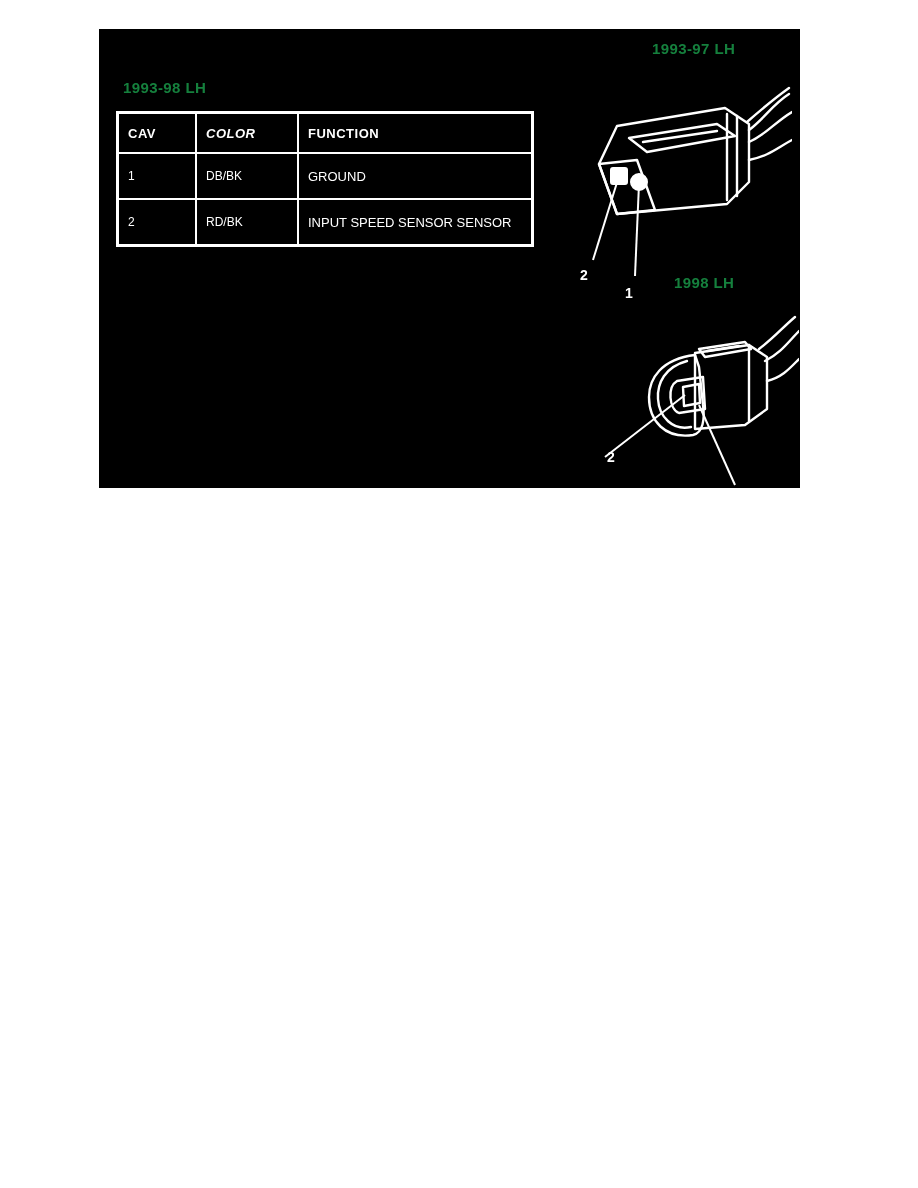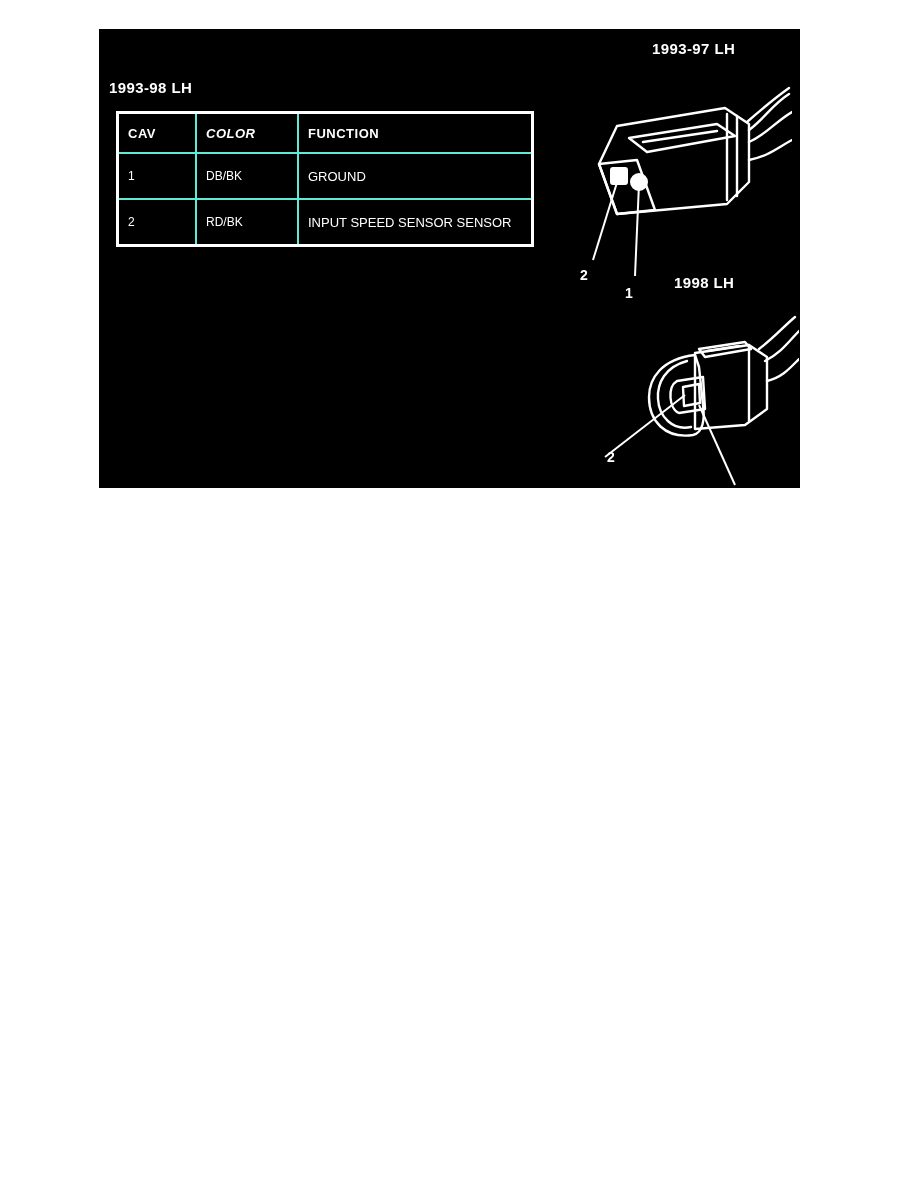--- a/index.html
+++ b/index.html
@@ -19,43 +19,43 @@
     position: absolute;
     left: 99px;
     top: 29px;
     width: 701px;
     height: 459px;
     background: #000000;
   }
 
   .label-title {
     position: absolute;
-    color: #ffffff;
+    color: #15803d;
     font-weight: bold;
     font-size: 15px;
     letter-spacing: 0.4px;
     white-space: nowrap;
   }
 
-  #title-left  { left: 10px;  top: 50px; }
+  #title-left  { left: 24px;  top: 50px; }
   #title-top-right { left: 553px; top: 11px; }
   #title-bottom-right { left: 575px; top: 245px; }
 
   
   .pin-table {
     position: absolute;
     left: 17px;
     top: 82px;
     width: 418px;
     border-collapse: collapse;
     background: #000000;
     border: 3px solid #ffffff;
   }
   .pin-table th, .pin-table td {
-    border: 2px solid #5eead4;
+    border: 2px solid #ffffff;
     color: #ffffff;
     font-size: 13px;
     text-align: left;
     padding: 0 9px;
     height: 44px;
     vertical-align: middle;
     white-space: nowrap;
   }
   .pin-table th {
     font-weight: bold;

